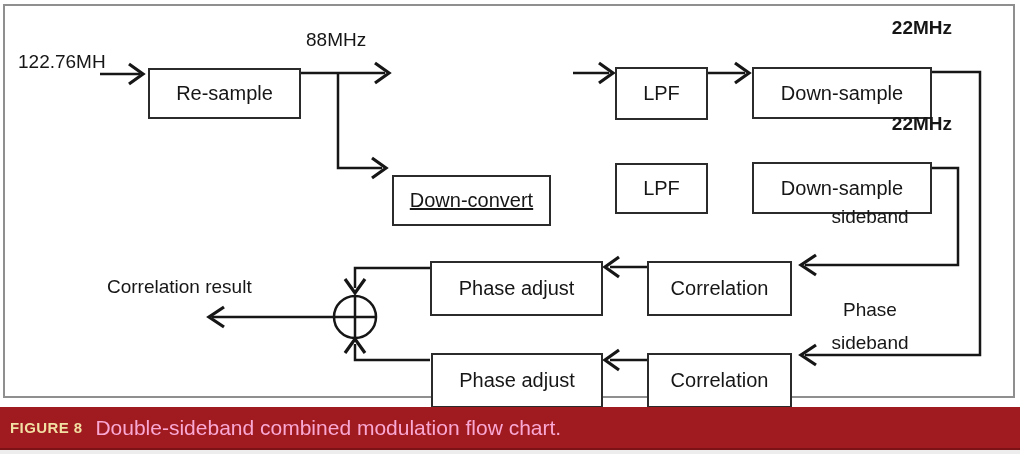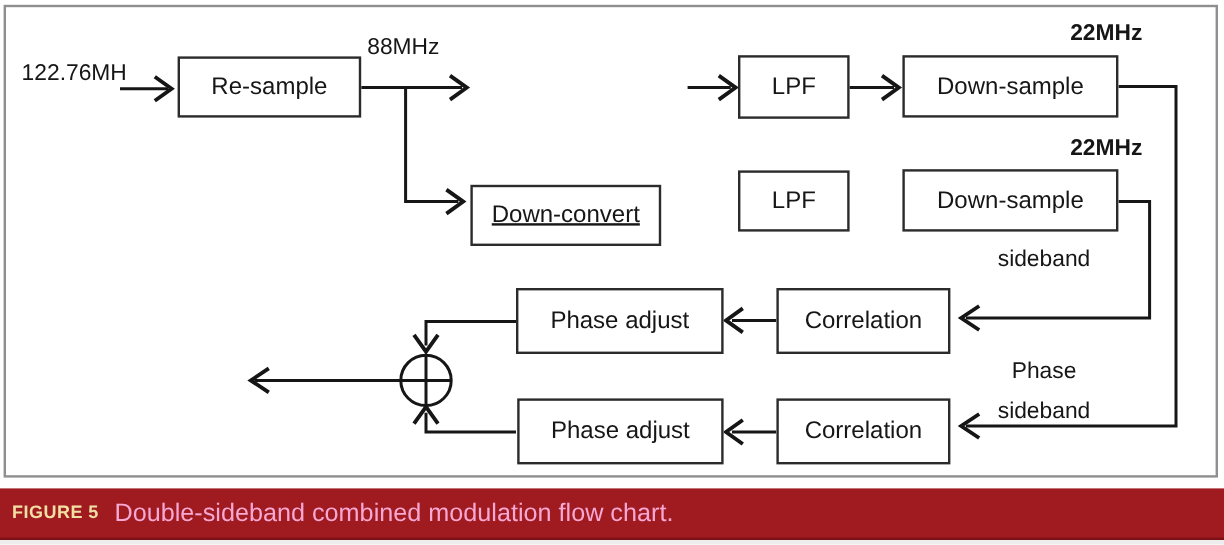--- a/index.html
+++ b/index.html
@@ -11,21 +11,21 @@
   .frame{
     position:absolute;left:3px;top:4px;width:1012px;height:394px;
     border:2px solid #8f8f8f;box-sizing:border-box;background:#ffffff;
   }
   
   #wires{position:absolute;left:0;top:0;width:1020px;height:404px;}
   
   .blk{
     position:absolute;box-sizing:border-box;border:2px solid #2b2b2b;background:#ffffff;
     display:flex;align-items:center;justify-content:center;
-    font-size:20px;color:#161616;white-space:nowrap;
+    font-size:20px;color:#161616;white-space:nowrap;margin-top:21px;
   }
   
   .ann{position:absolute;font-size:19px;color:#161616;white-space:nowrap;}
   .ann-stack{position:absolute;width:140px;text-align:center;font-size:19px;line-height:33px;color:#161616;}
   .ann-stack span{display:block;}
   .rate-right{width:92px;text-align:right;font-weight:bold;}
   
   .caption-bar{
     position:absolute;left:0;top:407px;width:1020px;height:41px;
     display:flex;align-items:center;
@@ -111,20 +111,21 @@
   <div class="ann rate-right" style="left:860px;top:113px;">22MHz</div>
 
   <div class="ann-stack" style="left:800px;top:200px;">
     <span>sideband</span>
   </div>
   <div class="ann-stack" style="left:800px;top:293px;">
     <span>Phase</span>
     <span>sideband</span>
   </div>
 
+  <div class="ann" style="left:107px;top:276px;">Correlation result</div>
 
   <div class="caption-bar" style="background: rgb(160, 27, 31);">
-    <span class="caption-label" style="color: rgb(242, 223, 164);">FIGURE 5</span>
+    <span class="caption-label" style="color: rgb(242, 223, 164);">FIGURE 8</span>
     <span class="caption-text" style="color: #f9a8d4;">Double-sideband combined modulation flow chart.</span>
   </div>
   <div class="bottom-strip"></div>
 
 </div>
 
 </body></html>

